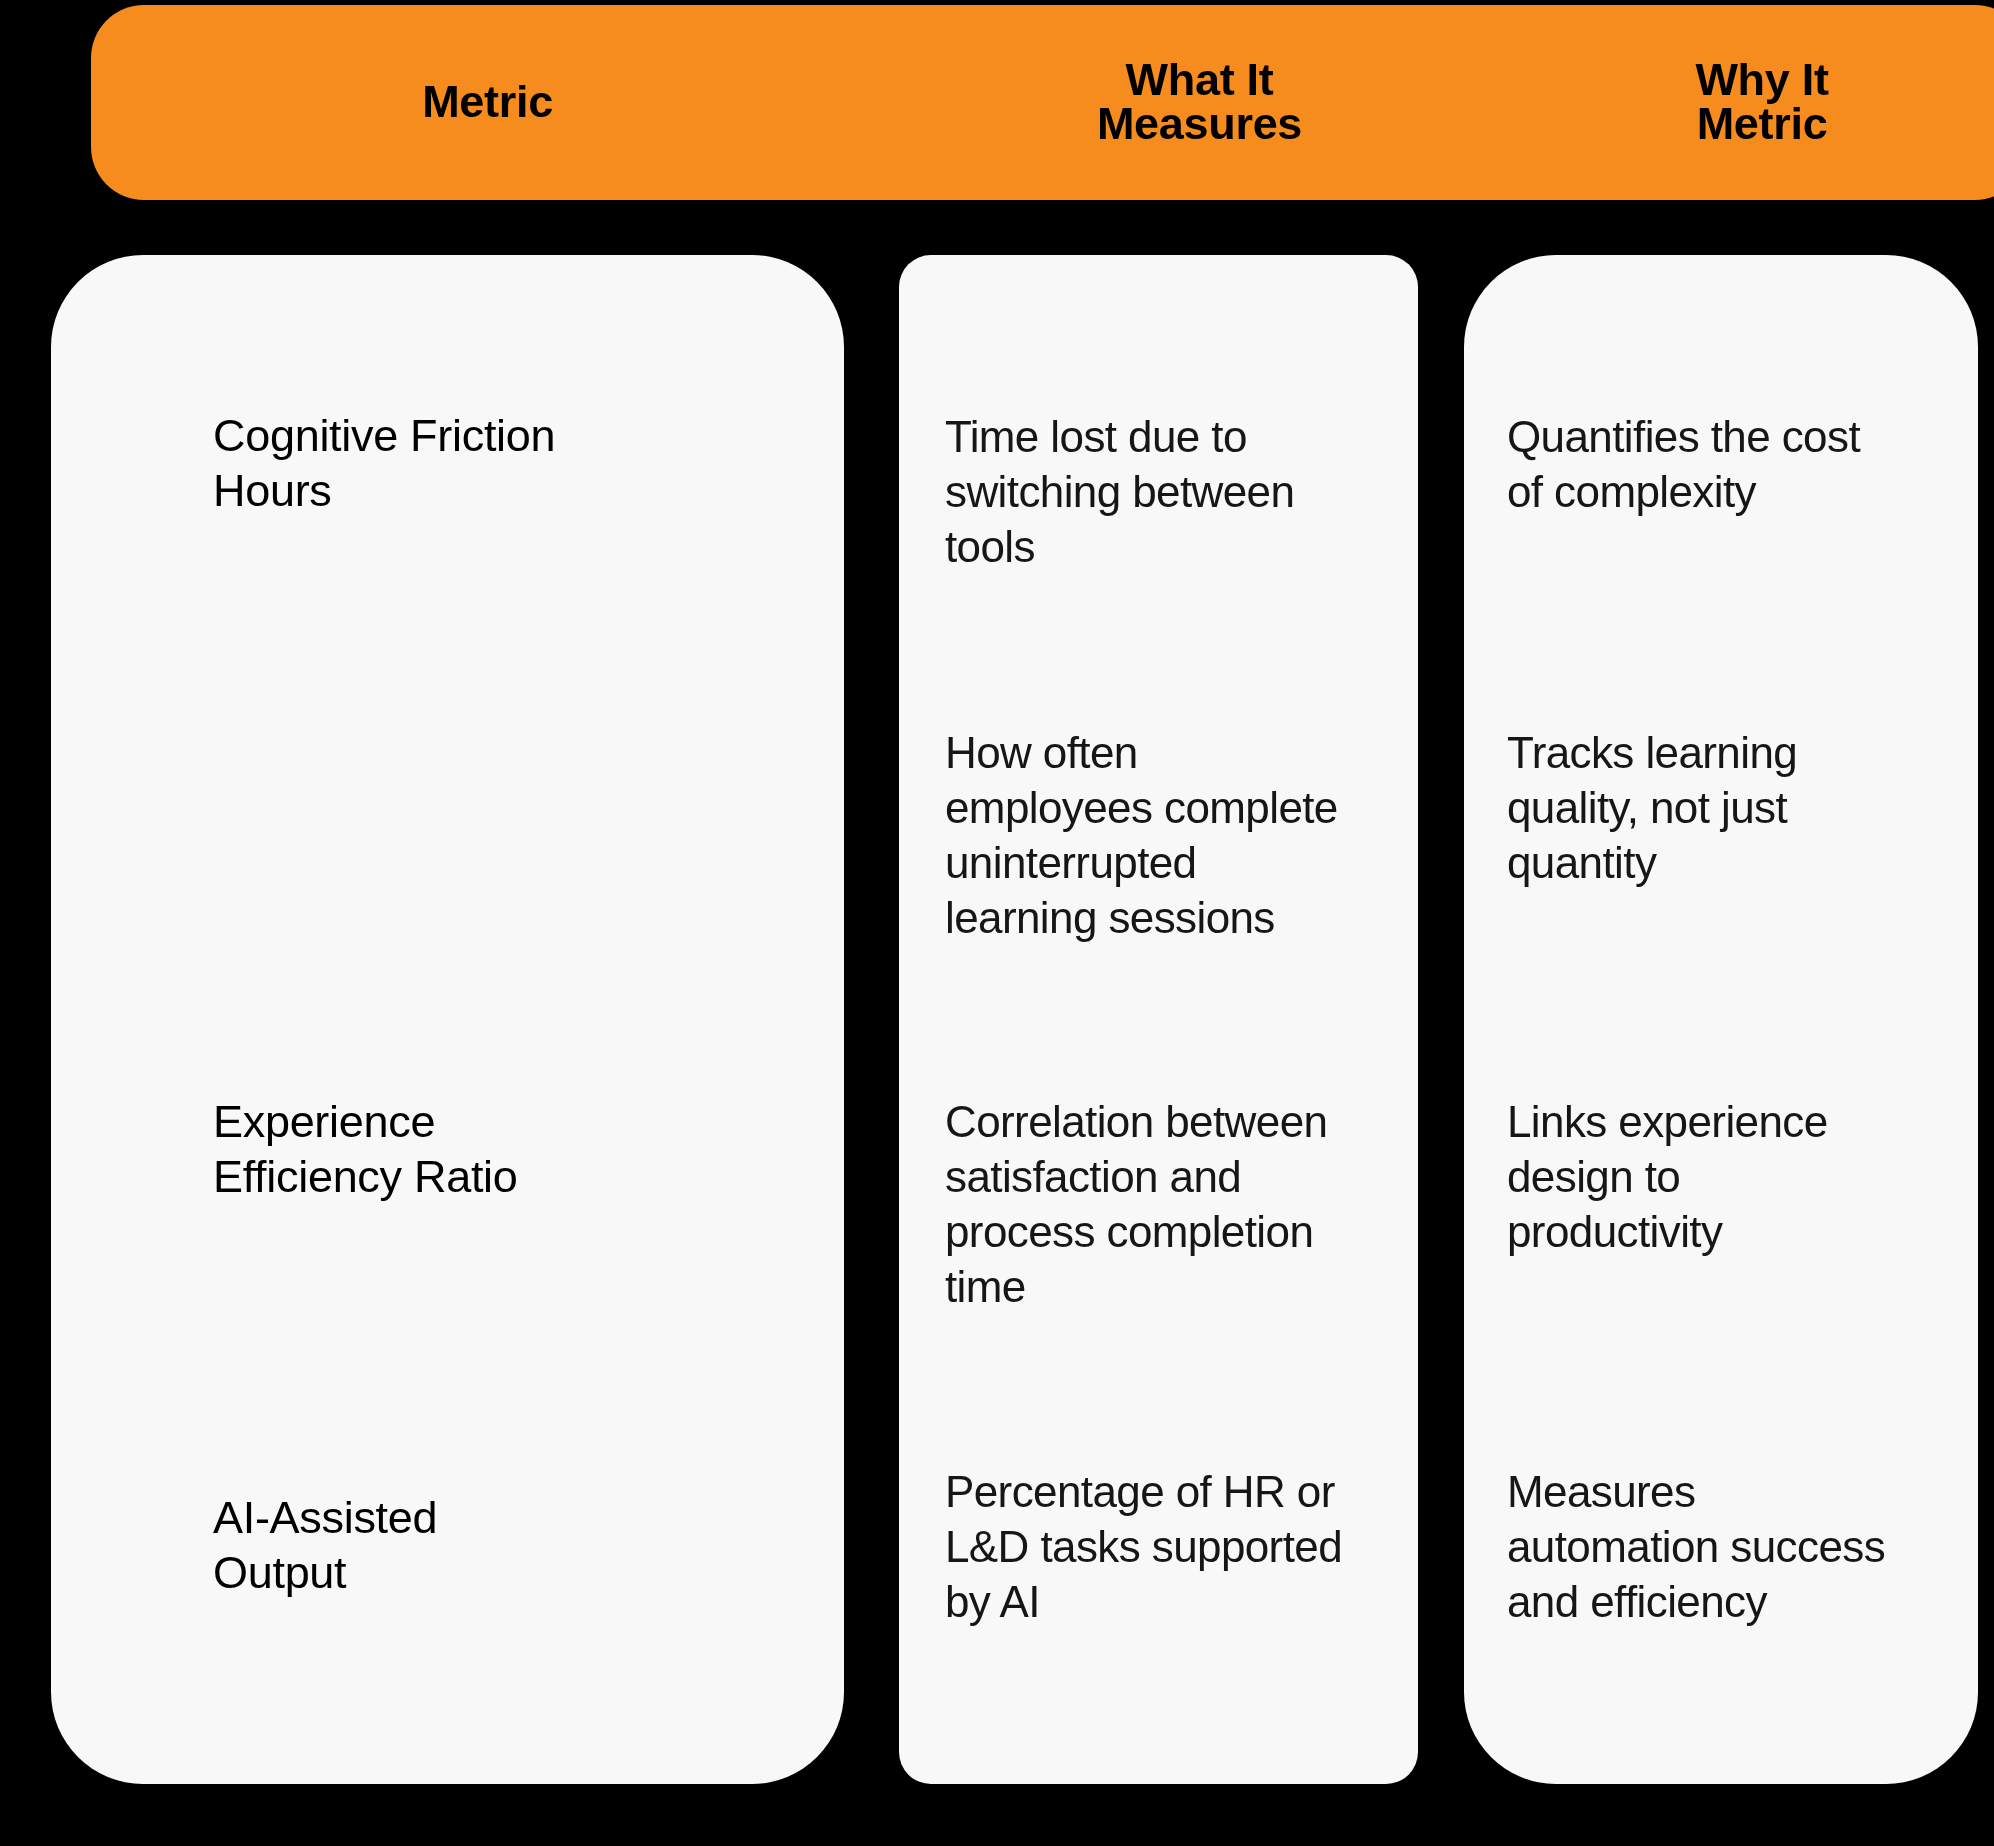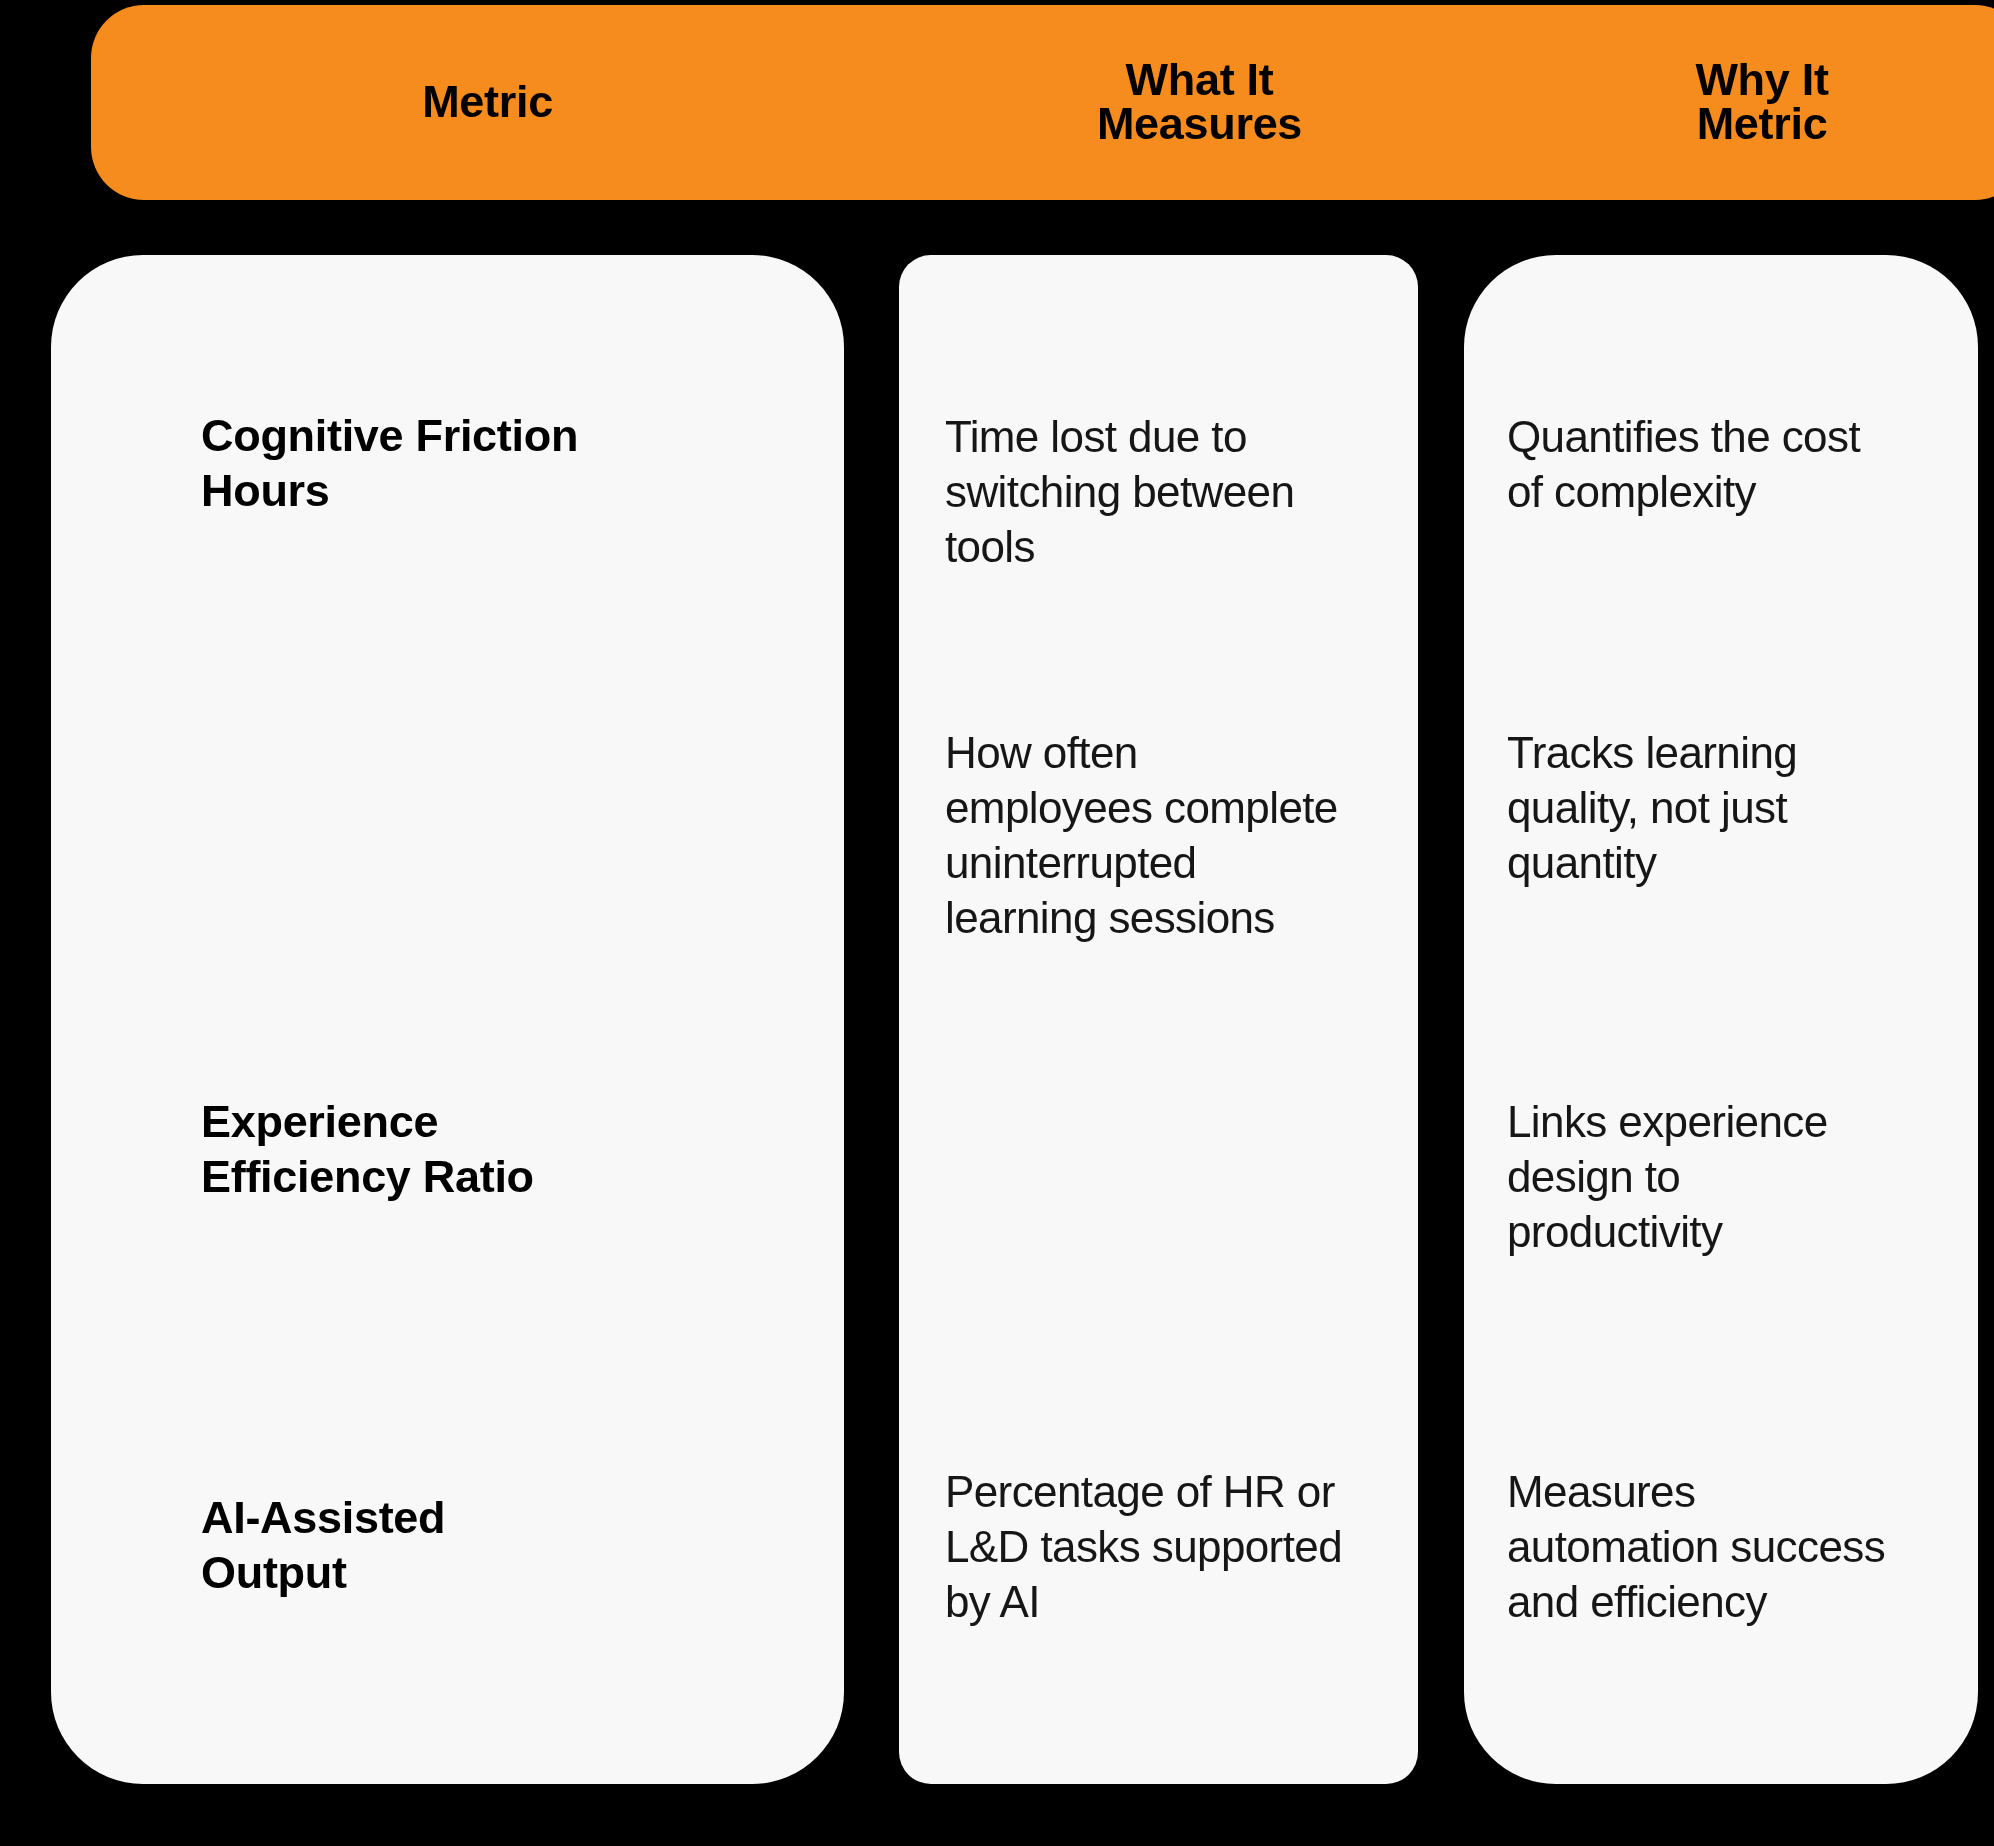--- a/index.html
+++ b/index.html
@@ -49,22 +49,22 @@
     border-radius:92px;
   }
   .card-1{left:51px;width:793px;}
   .card-2{left:899px;width:519px;border-radius:32px;}
   .card-3{left:1464px;width:514px;}
   .cell{
     position:absolute;
     white-space:pre-line;
   }
   .cell-metric{
-    left:150px;
-    font-weight:700;
+    left:162px;
+    font-weight:400;
     font-size:45px;
     line-height:55px;
     letter-spacing:-0.3px;
     color:var(--metric-text);
   }
   .cell-body{
     font-weight:400;
     font-size:44px;
     line-height:55px;
     letter-spacing:-0.6px;
@@ -104,20 +104,24 @@
   </div>
 
   <div class="card card-2">
     <div class="cell cell-body r1-body">Time lost due to
 switching between
 tools</div>
     <div class="cell cell-body r2-body">How often
 employees complete
 uninterrupted
 learning sessions</div>
+    <div class="cell cell-body r3-body">Correlation between
+satisfaction and
+process completion
+time</div>
     <div class="cell cell-body r4-body">Percentage of HR or
 L&amp;D tasks supported
 by AI</div>
   </div>
 
   <div class="card card-3">
     <div class="cell cell-body r1-body">Quantifies the cost
 of complexity</div>
     <div class="cell cell-body r2-body">Tracks learning
 quality, not just

